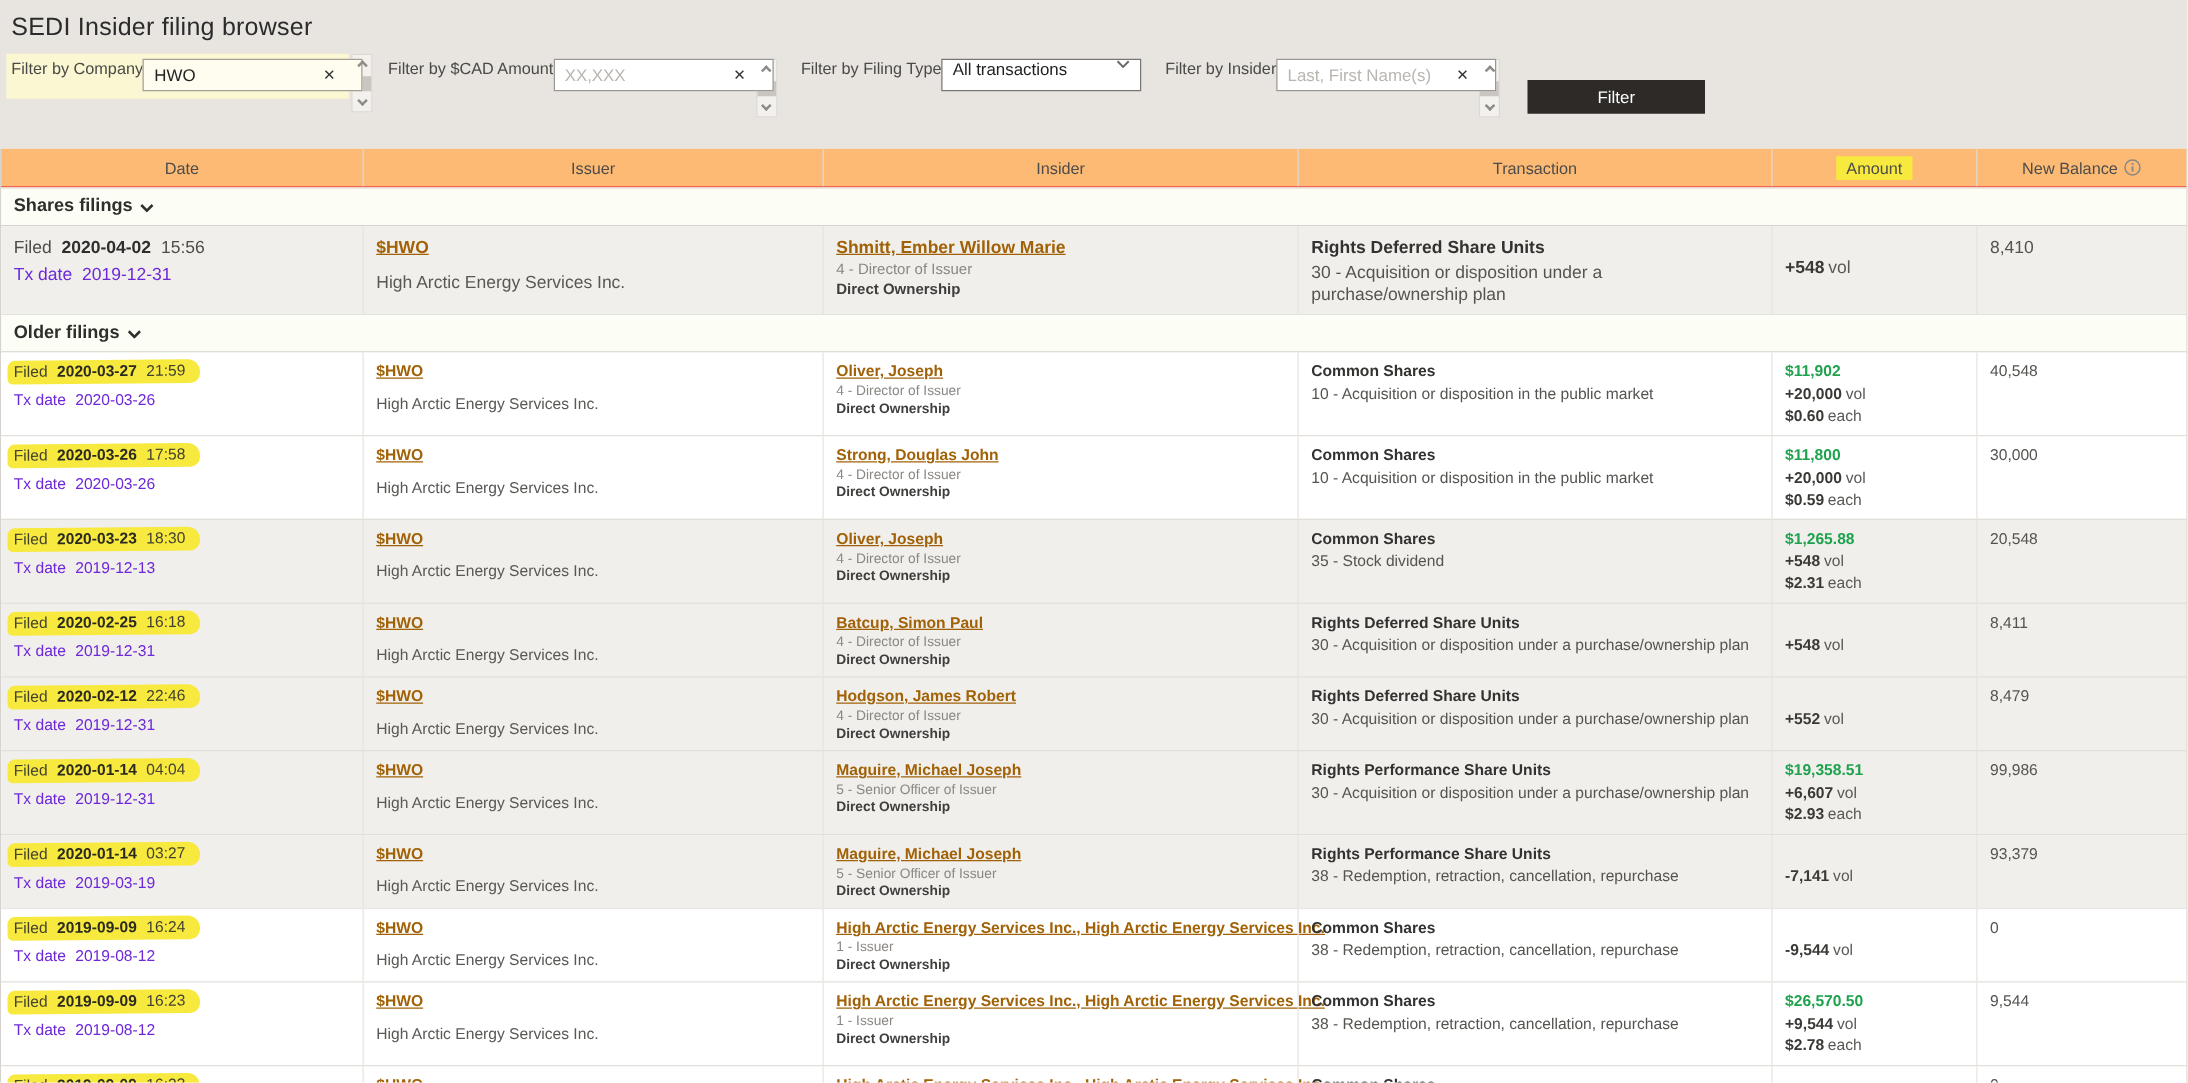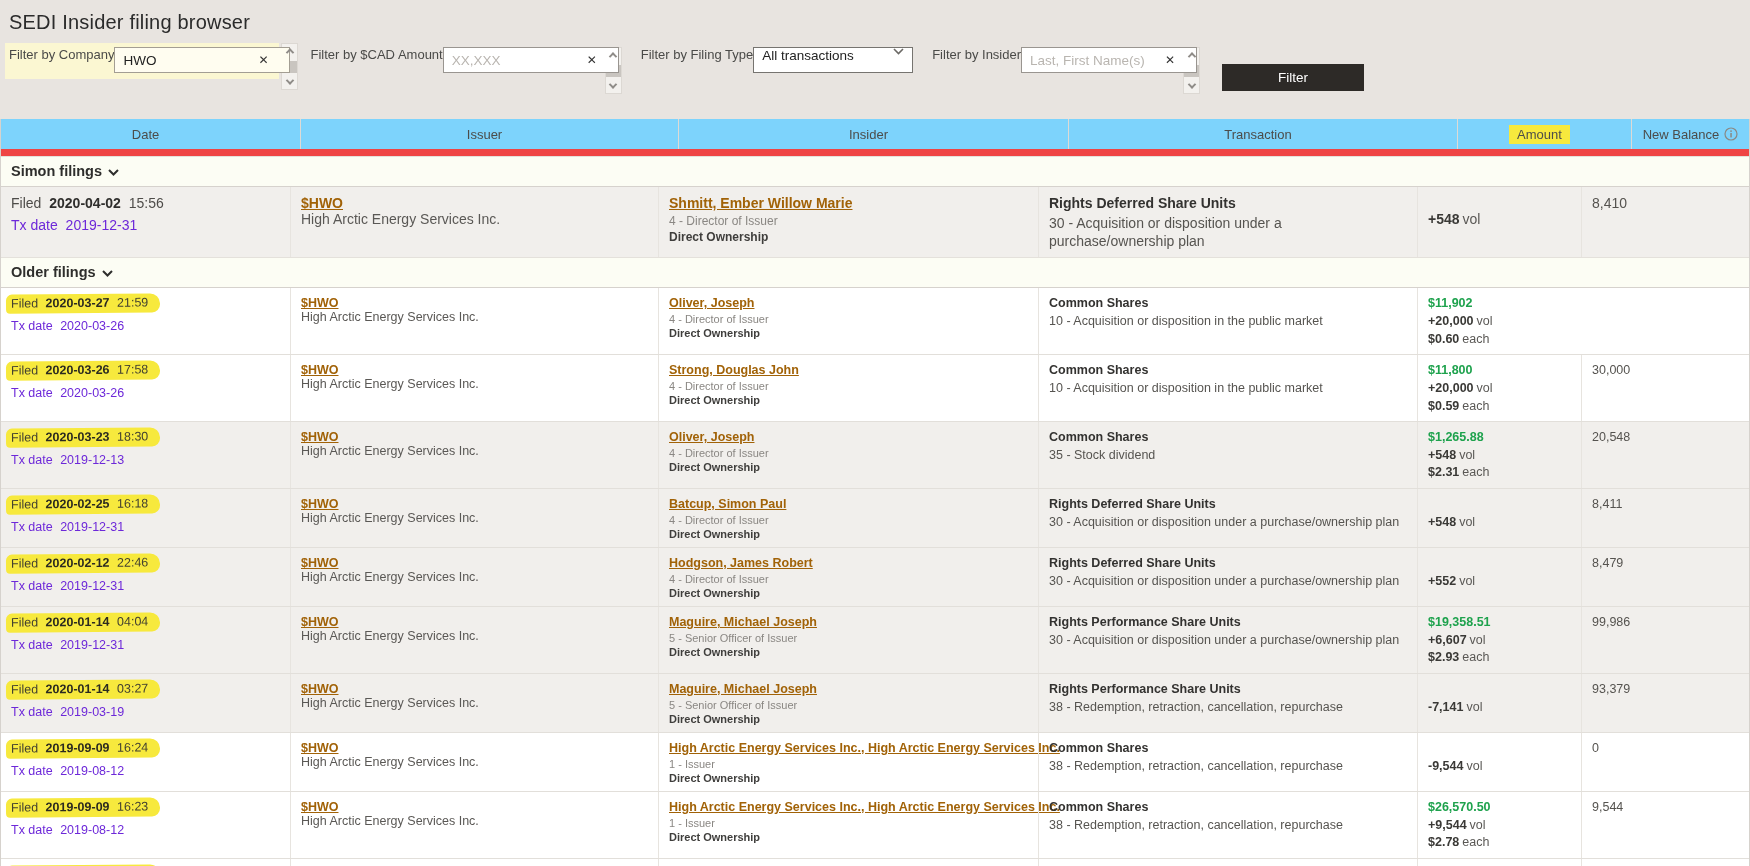--- a/index.html
+++ b/index.html
@@ -48,21 +48,21 @@
   }
   .gap1 { width: 12px; } .gap2 { width: 19px; }
   .filter-btn {
     margin-left: 22px; margin-top: 21px; width: 142px; height: 27px;
     background: #2d2a27; color: #fff; border: none; font-family: "Liberation Sans", sans-serif;
     font-size: 13.5px; cursor: pointer;
   }
   
   .ftable { margin-top: 25px; border-left: 1px solid #d6d2cd; border-right: 1px solid #d6d2cd; background: #fff; }
   .grid-row { display: grid; grid-template-columns: 289px 368px 380px 379px 164px 1fr; }
-  .thead { background: #7dd3fc; border-bottom: 7px solid #ef4444; gap: 10px; }
+  .thead { background: #fdba74; border-bottom: 1px solid #ef4444; }
   .th {
     height: 30px; display: flex; align-items: center; justify-content: center;
     font-size: 13px; color: #4c4c4a; border-left: 1px solid #dedad5;
   }
   .th:first-child { border-left: none; }
   .mark { background: #f7e93d; padding: 2px 8px; font-weight: 700; color: #3a3a2e; }
   .th .mark { font-weight: 400; color: #4c4c4a; }
   .info-icon { margin-left: 5px; display: inline-flex; }
   .section-bar {
     background: #fcfdf4; border-bottom: 1px solid #d6d2cd; border-top: 1px solid #e4e1db;
@@ -81,21 +81,21 @@
   #recent-rows .role, #recent-rows .ownership { font-size: 12px; }
   
   .filed-line { color: #4e4c49; white-space: nowrap; }
   .filed-line .filed-date { color: #2f2e2c; font-weight: 700; margin: 0 4px; }
   .filed-line.hl { display: inline-block; background: #f7e93d; padding: 2px 12px 3px 5px; margin: -2px 0 0 -5px; border-radius: 6px 10px 8px 4px; transform: rotate(-0.5deg); color: #434130; }
   .filed-line.hl .filed-date { color: #2b2a20; }
   .tx-line { color: #6d28d9; margin-top: 6px; }
   .tx-line span:first-child { margin-right: 4px; }
   
   .link { color: #a16207; font-weight: 700; text-decoration: underline; cursor: pointer; white-space: nowrap; }
-  .issuer-name { color: #5a5855; margin-top: 0; }
+  .issuer-name { color: #5a5855; margin-top: 12px; }
   .role { font-size: 11px; color: #8a8783; margin-top: 3px; }
   .ownership { font-size: 11px; color: #3f3e3c; font-weight: 700; margin-top: 2px; }
   
   .security { font-weight: 700; color: #333230; }
   .txn-desc { color: #565450; margin-top: 3px; line-height: 1.3; }
   
   .amount-cell { line-height: 1.25; }
   .amount-cell.no-money { padding-top: 26px; }
   #recent-rows .amount-cell.no-money { padding-top: 24px; }
   .money { color: #1ea24d; font-weight: 700; }
@@ -213,21 +213,21 @@
           <svg width="14" height="14" viewBox="0 0 14 14">
             <circle cx="7" cy="7" r="6" fill="none" stroke="#8a8884" stroke-width="1.2"></circle>
             <rect x="6.3" y="6" width="1.5" height="4.4" fill="#8a8884"></rect>
             <rect x="6.3" y="3.4" width="1.5" height="1.5" fill="#8a8884"></rect>
           </svg>
         </span>
       </div>
     </div>
 
     <div class="section-bar">
-      <span>Simon filings</span>
+      <span>Shares filings</span>
       <svg width="11" height="7" viewBox="0 0 11 7">
         <polyline points="1,1 5.5,5.5 10,1" stroke="#2e2e2c" stroke-width="2" fill="none"></polyline>
       </svg>
     </div>
     <div id="recent-rows">
         <div class="grid-row trow shaded">
     <div class="cell date-cell">
       <div>
         <span class="filed-line">
           <span>Filed</span>
@@ -304,20 +304,23 @@
       <div class="money-line">
         <span class="money">$11,902</span>
       </div>
       <div class="vol-line">
         <b>+20,000</b><span>vol</span>
       </div>
       <div class="each-line">
         <b>$0.60</b><span>each</span>
       </div>
     </div>
+    <div class="cell balance-cell">
+      <span>40,548</span>
+    </div>
   </div>
         <div class="grid-row trow">
     <div class="cell date-cell">
       <div>
         <span class="filed-line hl">
           <span>Filed</span>
           <span class="filed-date">2020-03-26</span>
           <span>17:58</span>
         </span>
       </div>

